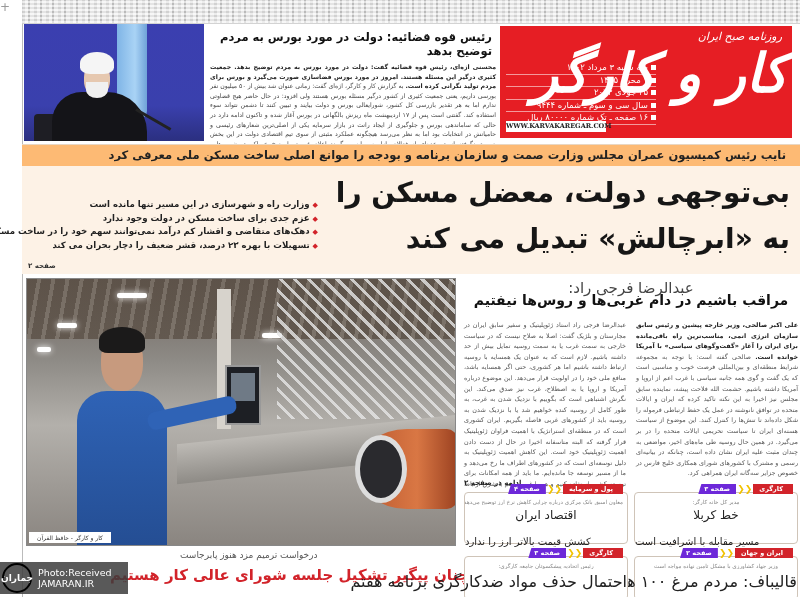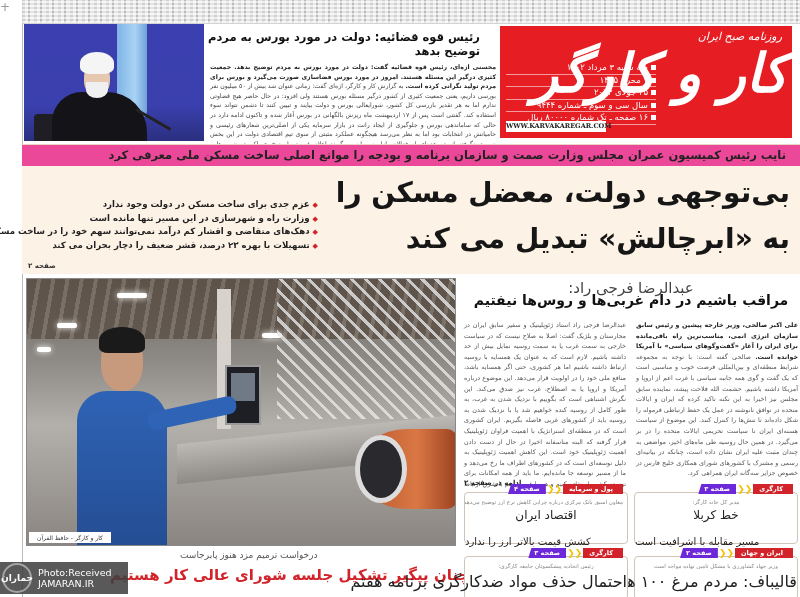--- a/index.html
+++ b/index.html
@@ -22,36 +22,36 @@
   .mast-logo { position: absolute; right: 4px; top: 20px; color: #fff; font-family: "DejaVu Serif", serif;
     font-weight: bold; font-style: italic; font-size: 54px; letter-spacing: 2px; line-height: 1; }
   .mast-info { position: absolute; left: 6px; top: 36px; width: 150px; color: #fff; font-size: 8.5px; line-height: 11.5px; }
   .mast-info .line { display: flex; gap: 3px; align-items: center; border-bottom: 1px solid rgba(255,255,255,.55); white-space: nowrap; overflow: hidden; }
   .mast-info .bullet { width: 5px; height: 5px; background: #fff; display: inline-block; flex: 0 0 5px; }
   .mast-url { position: absolute; left: 6px; bottom: 6px; width: 100px; height: 11px; background: #fff; color: #222;
     font-family: "DejaVu Serif", serif; font-size: 6.5px; font-weight: bold; text-align: center; line-height: 11px; direction: ltr; }
 
   
   .top-story { position: absolute; left: 206px; top: 24px; width: 294px; height: 118px; }
-  .top-story h2 { font-size: 11.5px; font-weight: bold; color: #111; text-align: right; margin-top: 6px; padding-right: 20px; }
+  .top-story h2 { font-size: 11.5px; font-weight: bold; color: #111; text-align: right; margin-top: 6px; padding-right: 8px; }
   .top-story p { font-size: 6.2px; line-height: 9.6px; color: #444; text-align: justify; margin-top: 4px; padding: 0 4px; }
   .top-story p b { color: #222; }
 
   .top-photo { position: absolute; left: 24px; top: 24px; width: 180px; height: 117px;
     background: linear-gradient(180deg, #3b3fb0 0%, #3a40ad 70%, #2b2f80 100%); overflow: hidden; }
   .flag { position: absolute; left: 93px; top: 0; width: 30px; height: 95px; background: linear-gradient(90deg, #7fb4e6, #a9d3f5 60%, #6fa2d8); border-radius: 0 0 8px 8px; }
   .cleric-robe { position: absolute; left: 28px; top: 68px; width: 95px; height: 60px; background: #141418; border-radius: 30px 40px 0 0; }
   .cleric-face { position: absolute; left: 60px; top: 38px; width: 26px; height: 34px; background: #e6c8b0; border-radius: 45%; }
   .cleric-turban { position: absolute; left: 56px; top: 28px; width: 34px; height: 22px; background: #f5f5f5; border-radius: 50% 50% 30% 30%; }
   .cleric-beard { position: absolute; left: 62px; top: 58px; width: 22px; height: 16px; background: #f0f0f0; border-radius: 0 0 50% 50%; }
   .mic { position: absolute; left: 112px; top: 84px; width: 40px; height: 3px; background: #222; transform: rotate(30deg); transform-origin: left; }
   .chair { position: absolute; left: 10px; top: 90px; width: 28px; height: 30px; background: #1e1e24; border-radius: 4px; }
 
   
-  .sub-bar { position: absolute; left: 22px; top: 144px; width: 778px; height: 22px; background: #ec4899;
+  .sub-bar { position: absolute; left: 22px; top: 144px; width: 778px; height: 22px; background: #fdba74;
     border-top: 1px solid #e9d7c3; }
   .sub-bar span { position: absolute; right: 14px; top: 3px; font-size: 11.5px; font-weight: bold; color: #222; white-space: nowrap; }
 
   
   .lead { position: absolute; left: 22px; top: 166px; width: 778px; height: 108px; background: #fdf2e6; }
   .headline { position: absolute; right: 10px; top: 4px; width: 440px; text-align: right; }
   .headline div { font-size: 28px; font-weight: bold; color: #161616; line-height: 46px; white-space: nowrap; font-family: "DejaVu Sans", sans-serif; letter-spacing: -1px; }
   .bullets { position: absolute; left: 6px; top: 32px; width: 290px; text-align: right; }
   .bullets li { list-style: none; font-size: 8.6px; font-weight: bold; color: #222; line-height: 12.5px; white-space: nowrap; }
   .bullets li::before { content: "◆"; color: #d2232a; margin-left: 3px; font-size: 7px; }
@@ -75,21 +75,21 @@
   .f-worker-head { position: absolute; left: 74px; top: 54px; width: 42px; height: 58px; background: #c79a7e; border-radius: 45%; }
   .f-worker-hair { position: absolute; left: 72px; top: 48px; width: 46px; height: 26px; background: #1b1a1a; border-radius: 50% 50% 20% 20%; }
   .f-caption { position: absolute; left: 2px; bottom: 2px; background: #fff; font-size: 6px; color: #333; padding: 2px 8px; }
 
   
   .bottom-sub { position: absolute; left: 180px; top: 550px; font-size: 9px; color: #555; white-space: nowrap; }
   .bottom-head { position: absolute; left: 110px; top: 566px; font-size: 15px; font-weight: bold; color: #d2232a; white-space: nowrap; }
 
   
   .watermark { position: absolute; left: 0; top: 562px; width: 128px; height: 32px; background: rgba(60,60,60,.85); display: flex; align-items: center; direction: ltr; }
-  .wm-logo { width: 30px; height: 30px; border-radius: 50%; border: 2px solid #a3a3a3; margin-left: 2px; display: flex; align-items: center; justify-content: center; color: #fff; font-size: 9px; font-weight: bold; }
+  .wm-logo { width: 30px; height: 30px; border-radius: 50%; border: 2px solid #000000; margin-left: 2px; display: flex; align-items: center; justify-content: center; color: #fff; font-size: 9px; font-weight: bold; }
   .wm-text { color: #fff; font-size: 9.5px; line-height: 11px; margin-left: 6px; font-weight: normal; }
 
   
   .int-kicker { position: absolute; left: 462px; top: 279px; width: 338px; text-align: center; font-size: 15px; color: #444; }
   .int-title { position: absolute; left: 462px; top: 292px; width: 338px; text-align: center; font-size: 14px; font-weight: bold; color: #111; }
   .col { position: absolute; top: 320px; width: 162px; font-size: 6.4px; line-height: 10.6px; color: #555; text-align: justify; }
   .col.right { left: 636px; }
   .col.left { left: 464px; }
   .col b { color: #222; }
   .cont { position: absolute; left: 464px; top: 479px; font-size: 7px; font-weight: bold; color: #222; text-align: center; }
@@ -167,22 +167,22 @@
   <div class="sub-bar">
     <span>نایب رئیس کمیسیون عمران مجلس وزارت صمت و سازمان برنامه و بودجه را موانع اصلی ساخت مسکن ملی معرفی کرد</span>
   </div>
 
   <div class="lead">
     <div class="headline">
       <div>بی‌توجهی دولت، معضل مسکن را</div>
       <div>به «ابرچالش» تبدیل می کند</div>
     </div>
     <ul class="bullets">
+      <li>وزارت راه و شهرسازی در این مسیر تنها مانده است</li>
       <li>عزم جدی برای ساخت مسکن در دولت وجود ندارد</li>
-      <li>وزارت راه و شهرسازی در این مسیر تنها مانده است</li>
       <li>دهک‌های متقاضی و اقشار کم درآمد نمی‌توانند سهم خود را در ساخت مسکن بپردازند</li>
       <li>تسهیلات با بهره ۲۳ درصد، قشر ضعیف را دچار بحران می کند</li>
     </ul>
     <div class="page-ref-lead">صفحه ۲</div>
   </div>
 
   <div class="factory">
     <div class="f-ceiling"></div>
     <div class="f-light" style="left:90px;top:14px;width:30px;"></div>
     <div class="f-light" style="left:30px;top:44px;width:20px;"></div>

